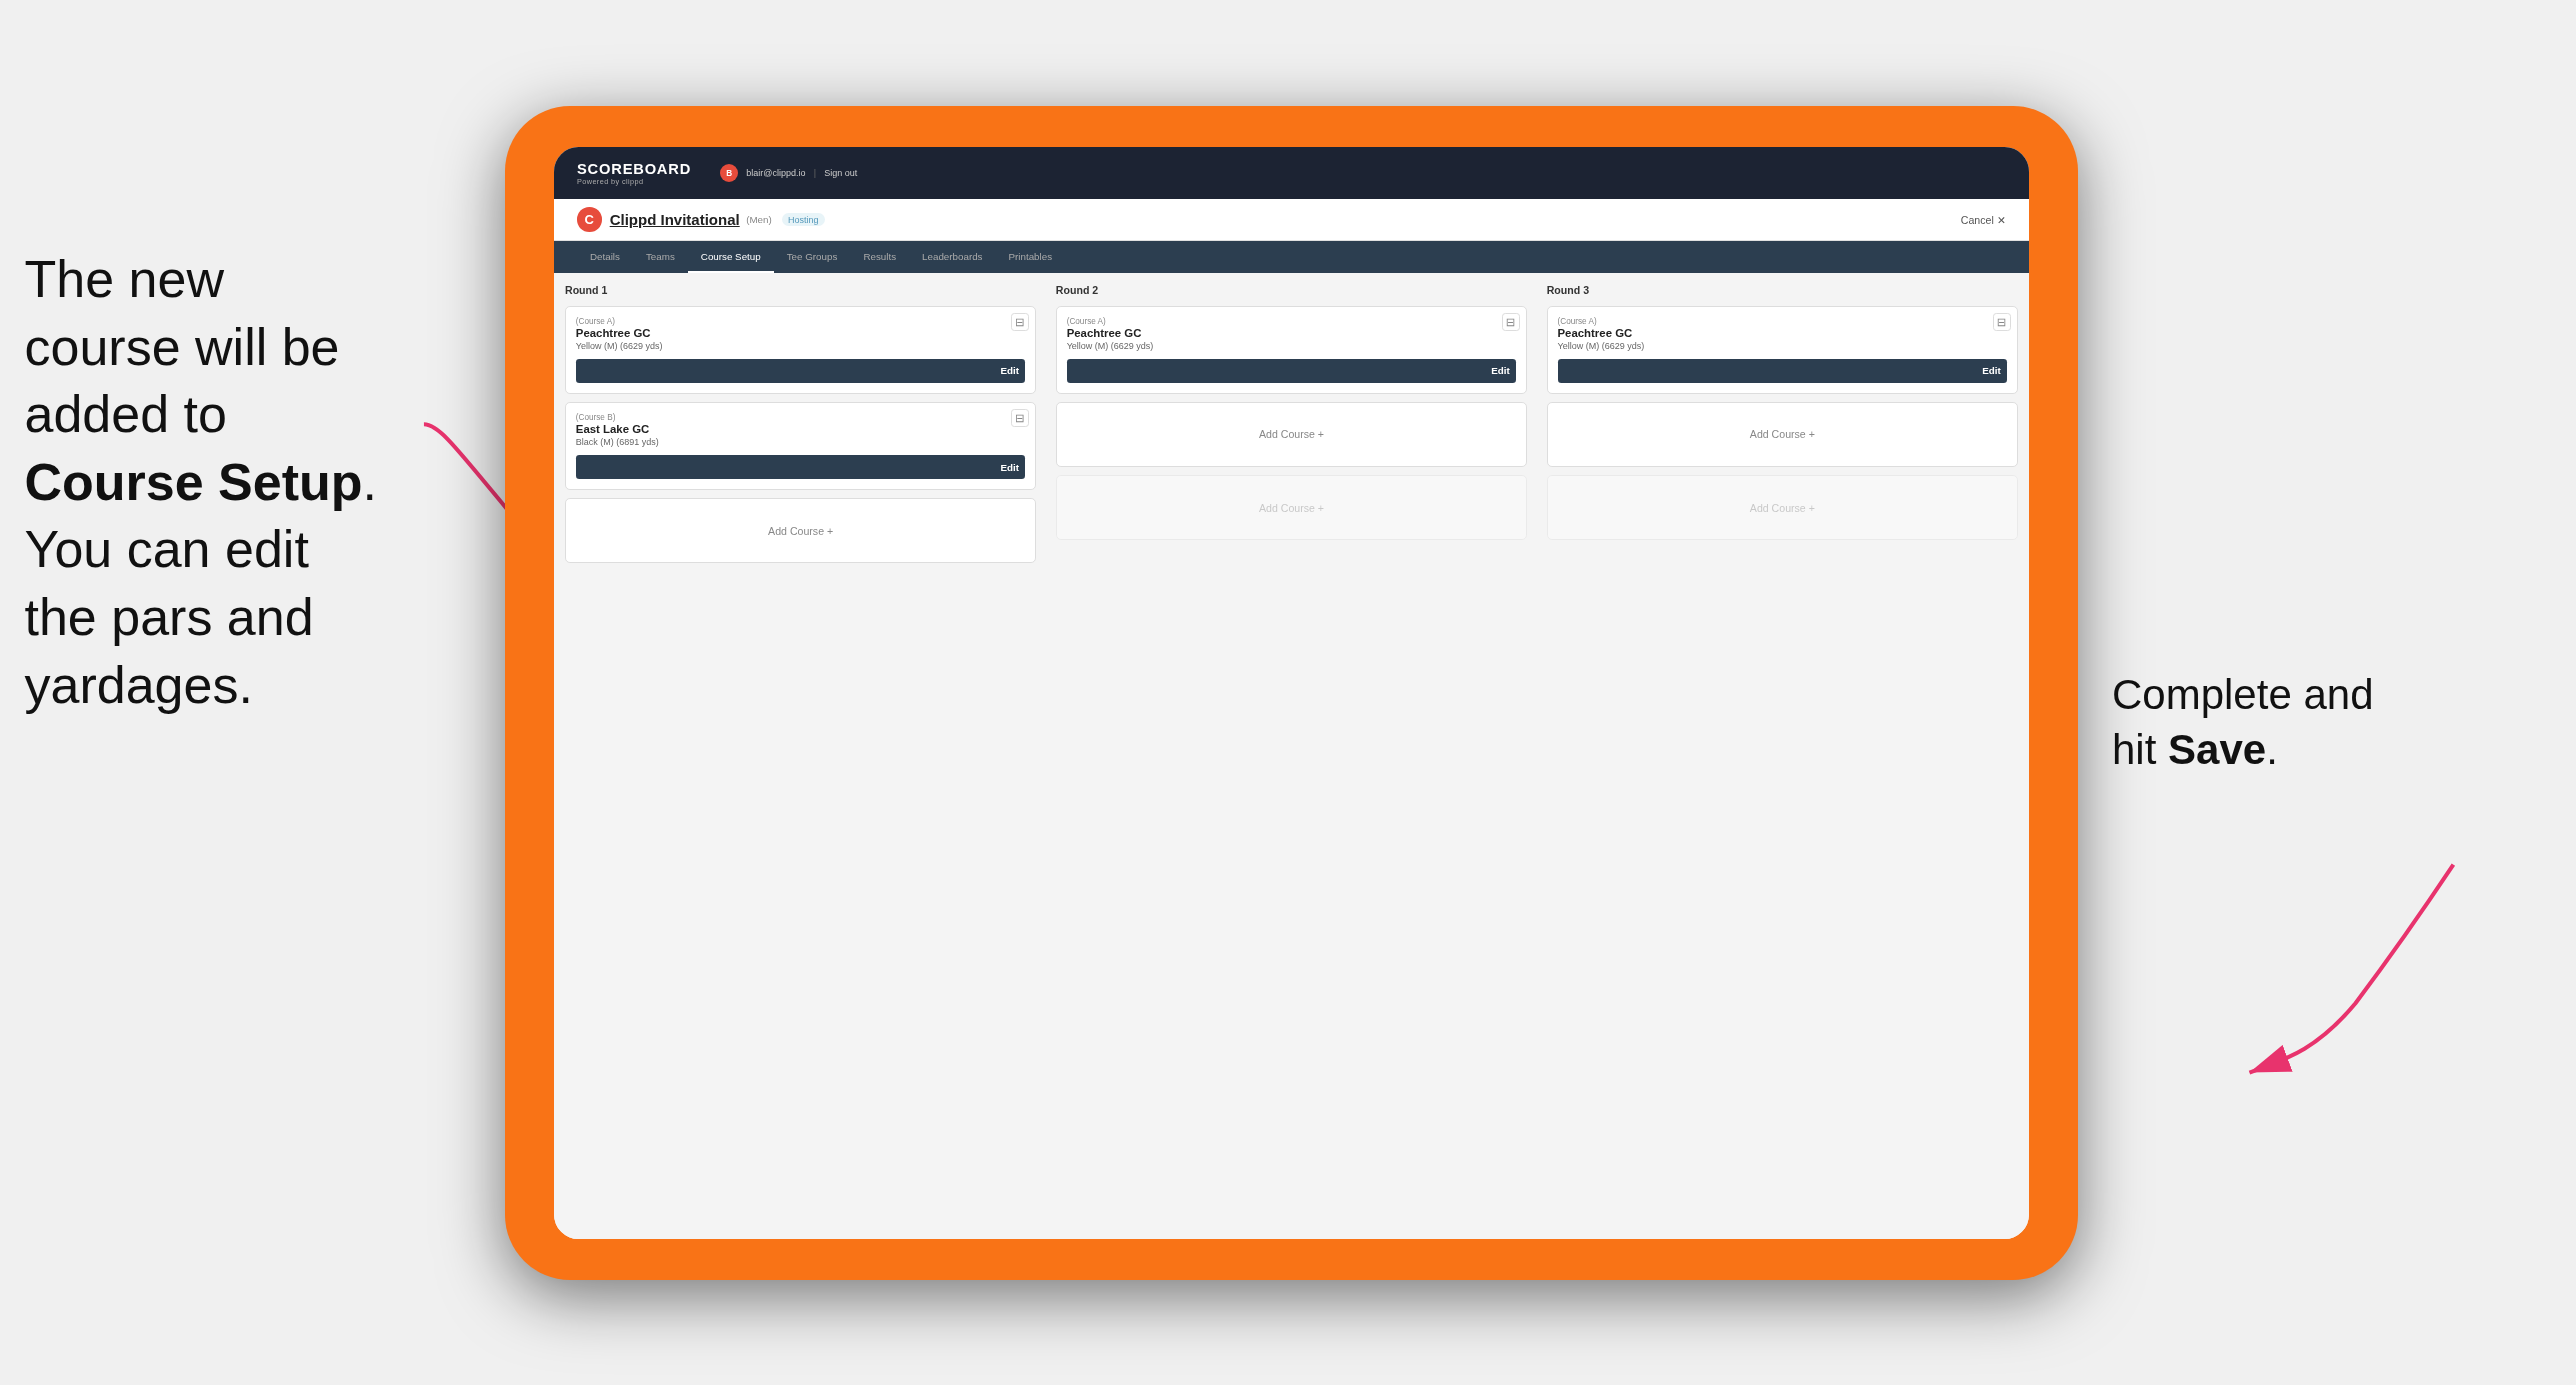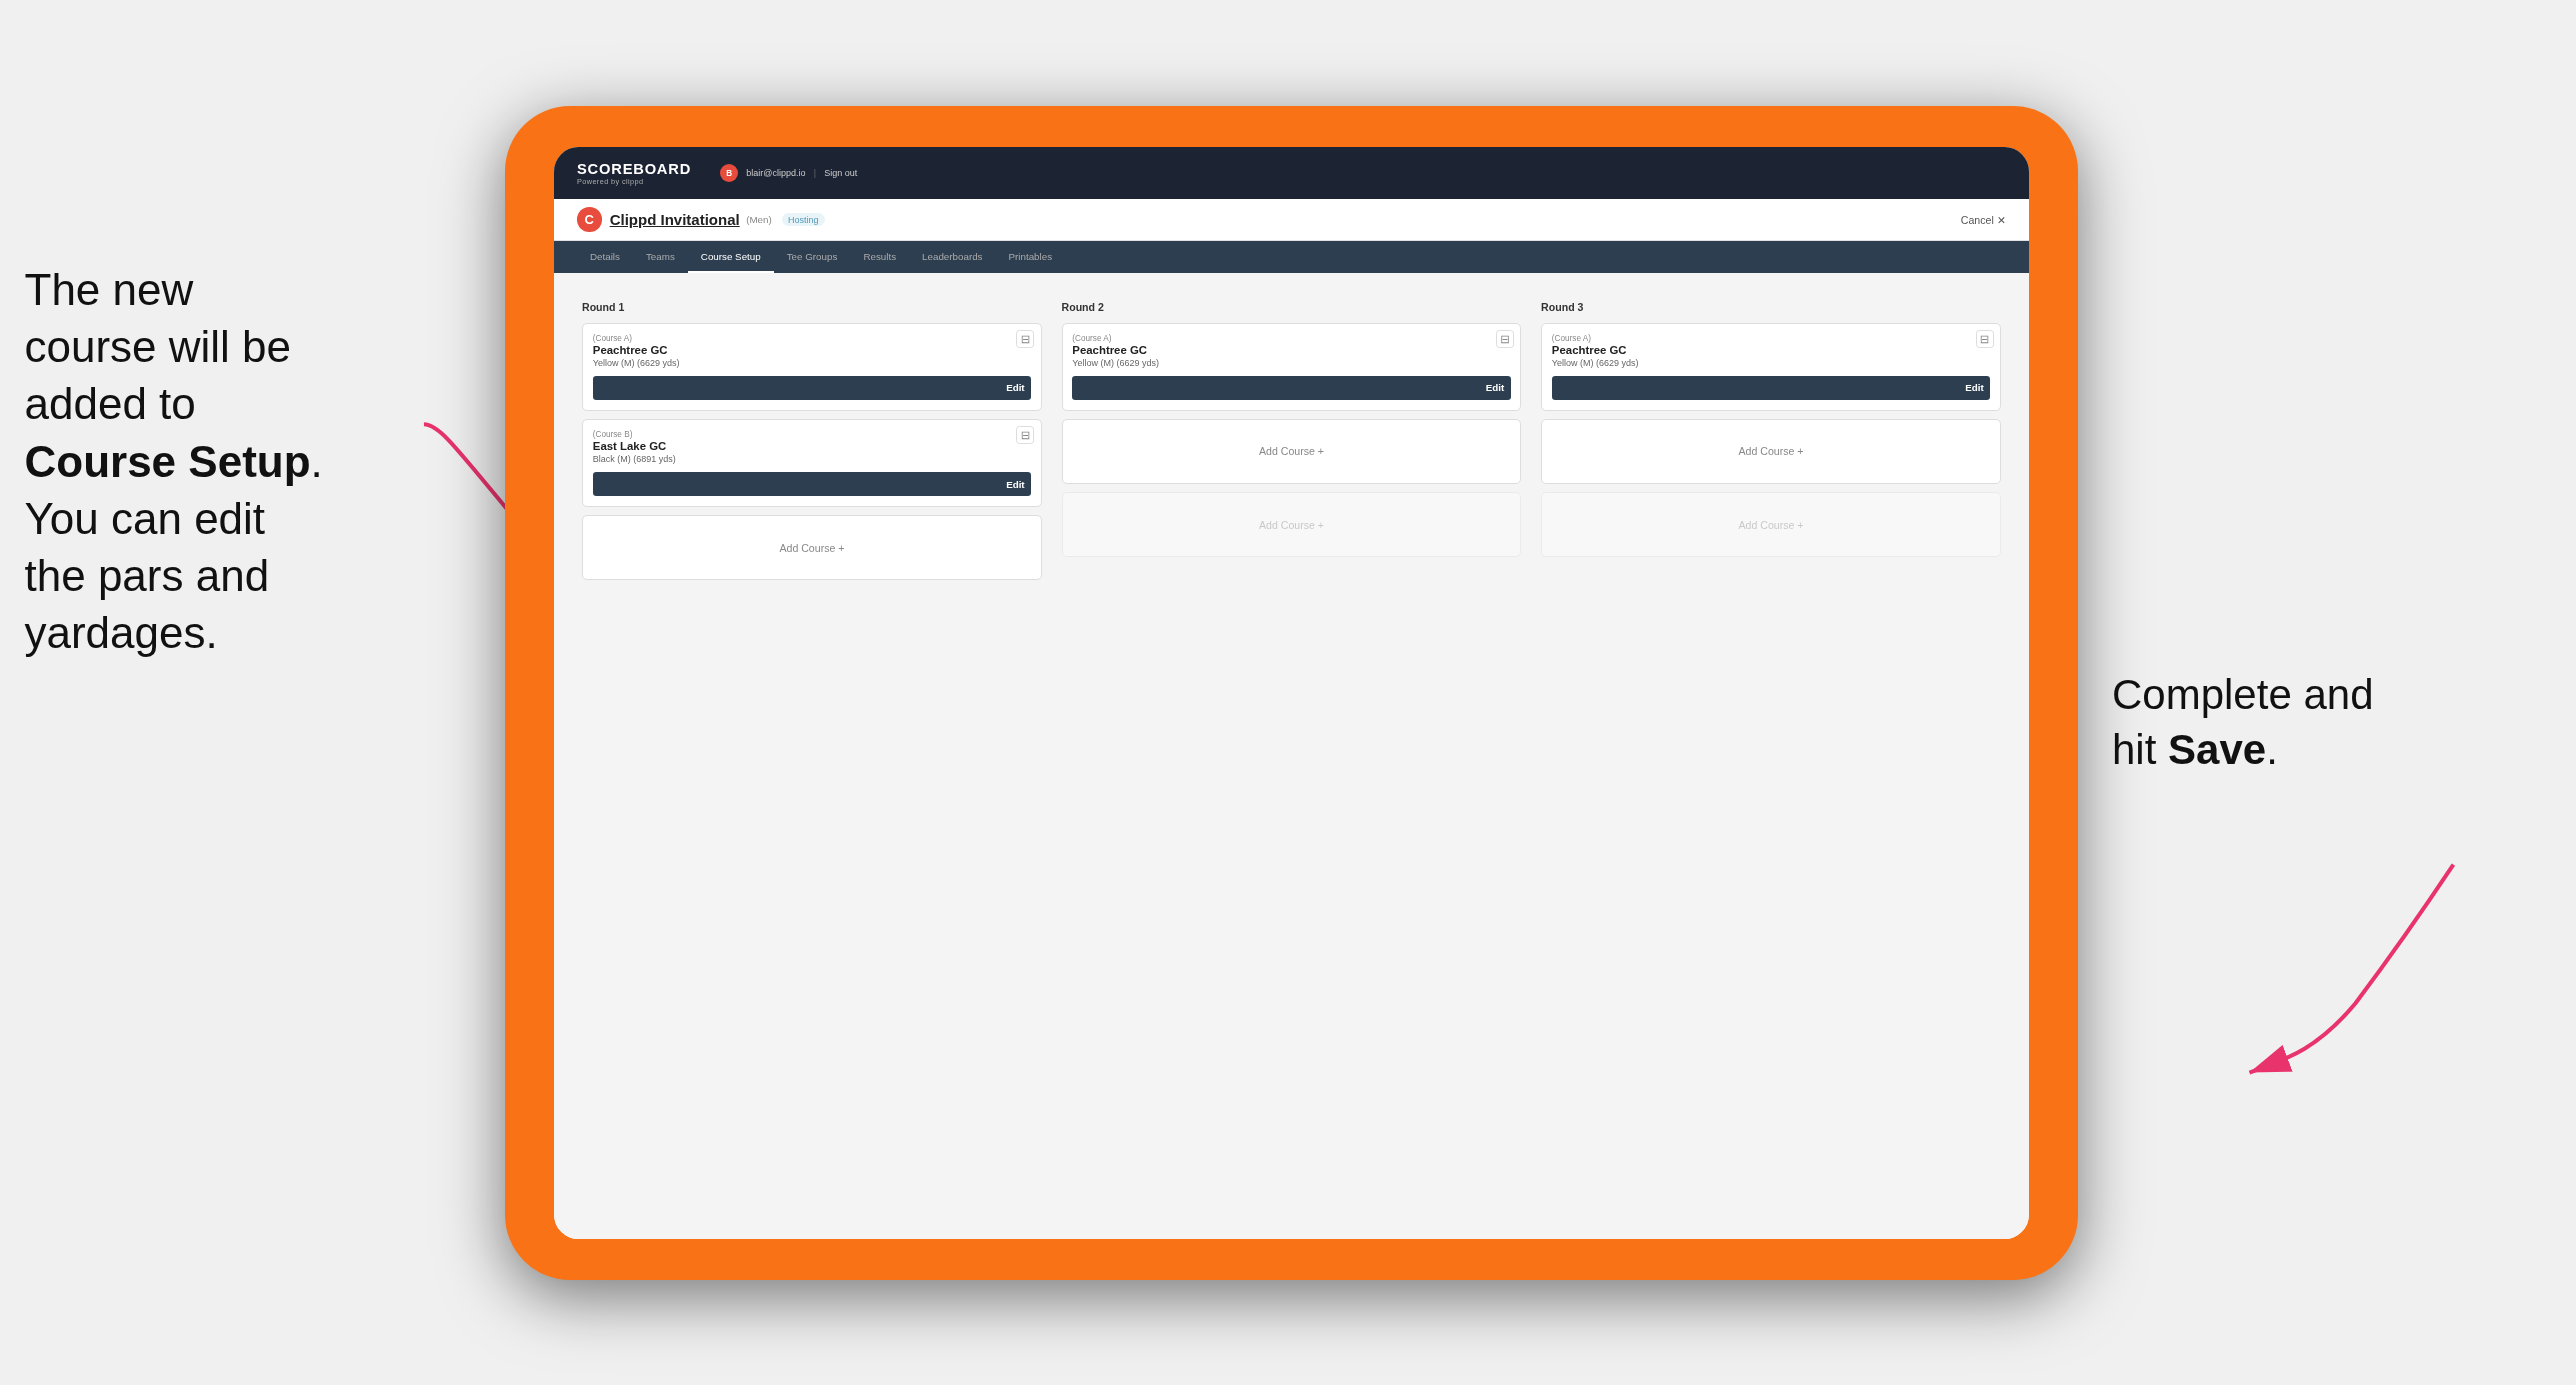--- a/index.html
+++ b/index.html
@@ -9,22 +9,22 @@
       width: 2576px;
       height: 1386px;
       overflow: hidden;
       position: relative;
     }
 
     
     .annotation-left {
       position: absolute;
       left: 24.5px;
-      top: 261px;
-      font-size: 44px;
+      top: 246px;
+      font-size: 52px;
       line-height: 1.3;
       color: #111;
       width: 457px;
     }
     .annotation-left strong { font-weight: 900; }
 
     
     .annotation-right {
       position: absolute;
       right: 73px;
@@ -212,21 +212,21 @@
     }
     .tab.active {
       color: white;
       border-bottom: 2.4px solid white;
     }
 
     
     .main-content {
       flex: 1;
       background: #f4f4f4;
-      padding: 28px;
+      padding: 11px;
       overflow-y: auto;
     }
 
     .rounds-grid {
       display: grid;
       grid-template-columns: 1fr 1fr 1fr;
       gap: 19.6px;
     }
 
     .round-column {}

